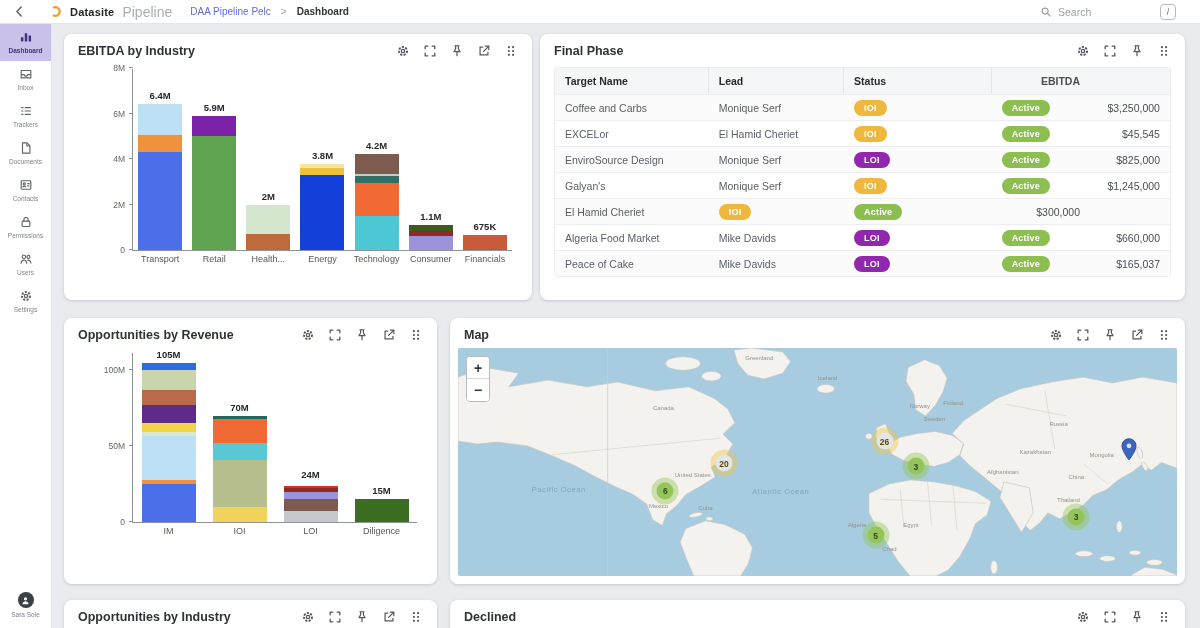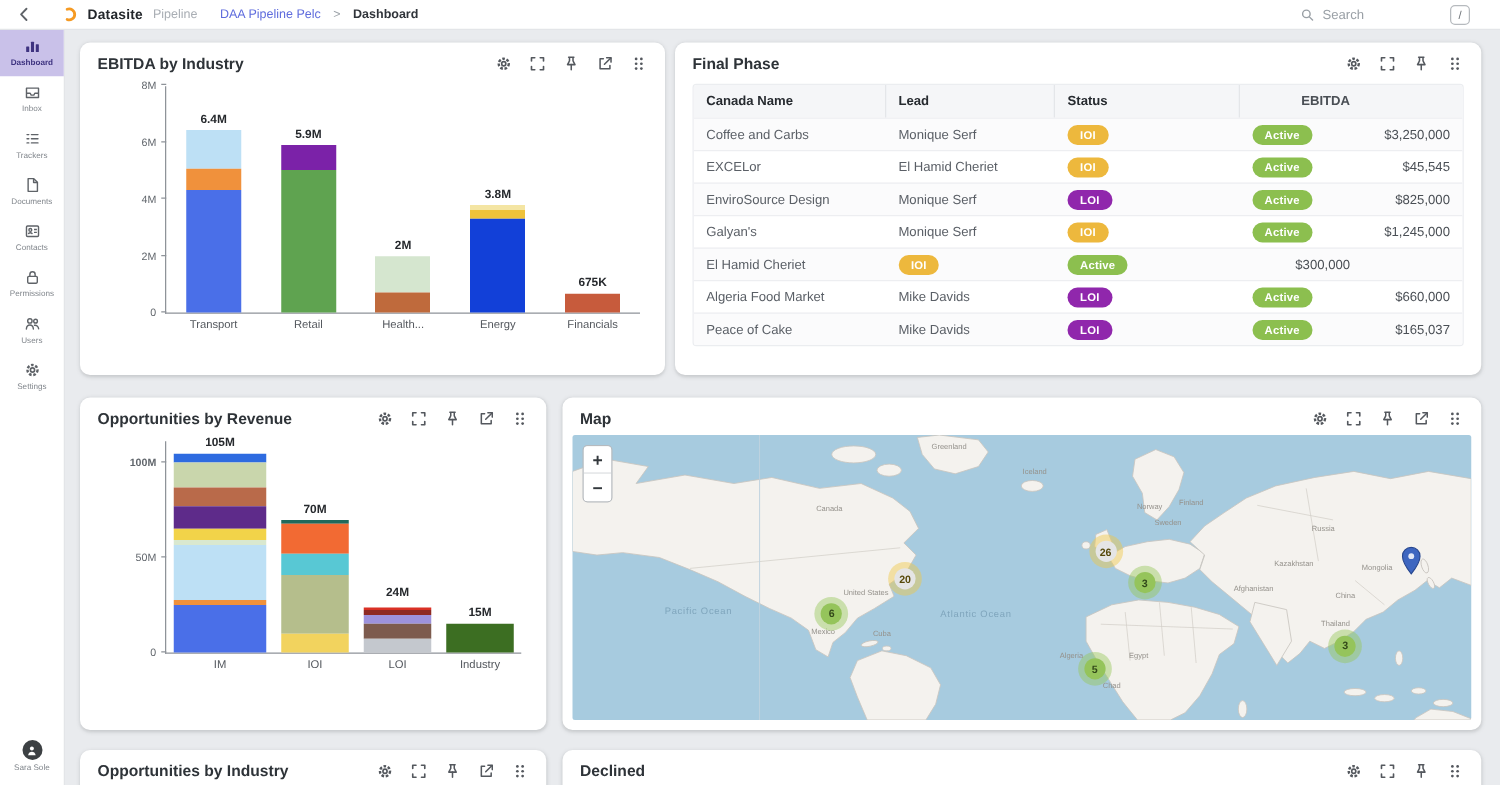--- a/index.html
+++ b/index.html
@@ -7,21 +7,21 @@
   body { font-family:"Liberation Sans", sans-serif; background:#E9EBEE; position:relative; color:#30353B; }
 
   
   .topbar { position:absolute; top:0; left:0; right:0; height:24px; background:#fff;
             border-bottom:1px solid #E3E5E8; display:flex; align-items:center; padding:0 12px; gap:8px; z-index:20; }
   .icon { display:inline-flex; }
   .icon svg { width:15px; height:15px; display:block; }
   .back { color:#5F6368; margin-right:14px; cursor:pointer; }
   .logo-mark svg { width:13px; height:13px; }
   .brand-primary { font-size:11px; font-weight:800; color:#23272B; letter-spacing:.2px; }
-  .brand-secondary { font-size:10px; color:#A9AEB4; margin-right:10px; }
+  .brand-secondary { font-size:14px; color:#A9AEB4; margin-right:10px; }
   .crumb-link { font-size:10px; color:#5F6CDD; cursor:pointer; }
   .crumb-sep { font-size:10px; color:#9AA0A6; margin:0 2px; }
   .crumb-current { font-size:10px; font-weight:700; color:#30343A; }
   .top-spacer { flex:1; }
   .search-box { display:flex; align-items:center; gap:6px; color:#9AA0A6; width:148px; }
   .search-box svg { width:12px; height:12px; }
   .search-box input { border:none; outline:none; font-size:10.5px; color:#5F6368; width:96px;
                       font-family:"Liberation Sans", sans-serif; background:transparent; }
   .search-box input::placeholder { color:#9AA0A6; }
   .kbd { width:16px; height:16px; border:1px solid #B6BABE; border-radius:4px; font-size:9px; color:#6B7075;
@@ -308,20 +308,40 @@
           <div class="bar">
             <div style="height: 75.075px; background: rgb(18, 64, 216);"></div>
             <div style="height: 6.825px; background: rgb(239, 194, 58);"></div>
             <div style="height: 4.55px; background: rgb(244, 229, 163);"></div>
           </div>
           <span class="bar-total" style="bottom: 89.45px;">3.8M</span>
           <span class="xlabel">Energy</span>
         </div>
         <div class="bar-slot" style="width: 44px;">
           <div class="bar">
+            <div style="height: 34.125px; background: rgb(78, 199, 212);"></div>
+            <div style="height: 32.9875px; background: rgb(242, 106, 51);"></div>
+            <div style="height: 6.825px; background: rgb(47, 111, 102);"></div>
+            <div style="height: 2.275px; background: rgb(201, 201, 201);"></div>
+            <div style="height: 19.3375px; background: rgb(125, 91, 78);"></div>
+          </div>
+          <span class="bar-total" style="bottom: 98.55px;">4.2M</span>
+          <span class="xlabel">Technology</span>
+        </div>
+        <div class="bar-slot" style="width: 44px;">
+          <div class="bar">
+            <div style="height: 13.65px; background: rgb(157, 146, 220);"></div>
+            <div style="height: 5.6875px; background: rgb(142, 42, 35);"></div>
+            <div style="height: 5.6875px; background: rgb(63, 90, 30);"></div>
+          </div>
+          <span class="bar-total" style="bottom: 28.025px;">1.1M</span>
+          <span class="xlabel">Consumer</span>
+        </div>
+        <div class="bar-slot" style="width: 44px;">
+          <div class="bar">
             <div style="height: 15.3562px; background: rgb(199, 91, 60);"></div>
           </div>
           <span class="bar-total" style="bottom: 18.3562px;">675K</span>
           <span class="xlabel">Financials</span>
         </div>
       </div>
     </div>
 </section>
 
 <section class="card" id="card-final">
@@ -355,21 +375,21 @@
             <circle cx="5.6" cy="8" r="1.25"></circle>
             <circle cx="10.4" cy="8" r="1.25"></circle>
             <circle cx="5.6" cy="12.4" r="1.25"></circle>
             <circle cx="10.4" cy="12.4" r="1.25"></circle>
           </svg>
         </span>
       </div>
   </header>
   <div class="tbl" id="final-phase-table">
       <div class="tbl-row tbl-head">
-        <div class="tbl-cell">Canada Name</div>
+        <div class="tbl-cell">Target Name</div>
         <div class="tbl-cell">Lead</div>
         <div class="tbl-cell">Status</div>
         <div class="tbl-cell num">EBITDA</div>
       </div>
       <div class="tbl-body">
         <div class="tbl-row">
           <div class="tbl-cell">Coffee and Carbs</div>
           <div class="tbl-cell">Monique Serf</div>
           <div class="tbl-cell"><span class="pill" style="background: rgb(237, 184, 61);">IOI</span></div>
           <div class="tbl-cell"><span class="pill" style="background: rgb(140, 191, 79);">Active</span></div>
@@ -462,23 +482,23 @@
           </svg>
         </span>
       </div>
   </header>
   <div class="chart">
       <div class="plot" style="height: 170px;">
         <span class="ytick" style="bottom: 0px;">0</span>
         <span class="ytick-line" style="bottom: 0px;"></span>
         <span class="ytick" style="bottom: 75.8929px;">50M</span>
         <span class="ytick-line" style="bottom: 75.8929px;"></span>
-        <span class="ytick" style="bottom: 151.786px; font-weight: bold;">100M</span>
+        <span class="ytick" style="bottom: 151.786px;">100M</span>
         <span class="ytick-line" style="bottom: 151.786px;"></span>
-        <div class="bar-slot" style="width: 74px;">
+        <div class="bar-slot" style="width: 54px;">
           <div class="bar">
             <div style="height: 37.9464px; background: rgb(74, 111, 232);"></div>
             <div style="height: 4.55357px; background: rgb(240, 145, 60);"></div>
             <div style="height: 44.0179px; background: rgb(189, 224, 245);"></div>
             <div style="height: 3.03571px; background: rgb(217, 232, 207);"></div>
             <div style="height: 9.10714px; background: rgb(242, 211, 73);"></div>
             <div style="height: 18.2143px; background: rgb(94, 43, 138);"></div>
             <div style="height: 15.1786px; background: rgb(185, 106, 74);"></div>
             <div style="height: 19.7321px; background: rgb(201, 214, 172);"></div>
             <div style="height: 7.58929px; background: rgb(46, 107, 224);"></div>
@@ -506,21 +526,21 @@
             <div style="height: 2.27679px; background: rgb(217, 48, 37);"></div>
           </div>
           <span class="bar-total" style="bottom: 42px;">24M</span>
           <span class="xlabel">LOI</span>
         </div>
         <div class="bar-slot" style="width: 54px;">
           <div class="bar">
             <div style="height: 22.7679px; background: rgb(60, 110, 34);"></div>
           </div>
           <span class="bar-total" style="bottom: 25.7679px;">15M</span>
-          <span class="xlabel">Industry</span>
+          <span class="xlabel">Diligence</span>
         </div>
       </div>
     </div>
 </section>
 
 <section class="card" id="card-map">
   <header class="card-head">
     <h2 class="card-title">Map</h2>
     <div class="card-actions">
         <span class="icon">

